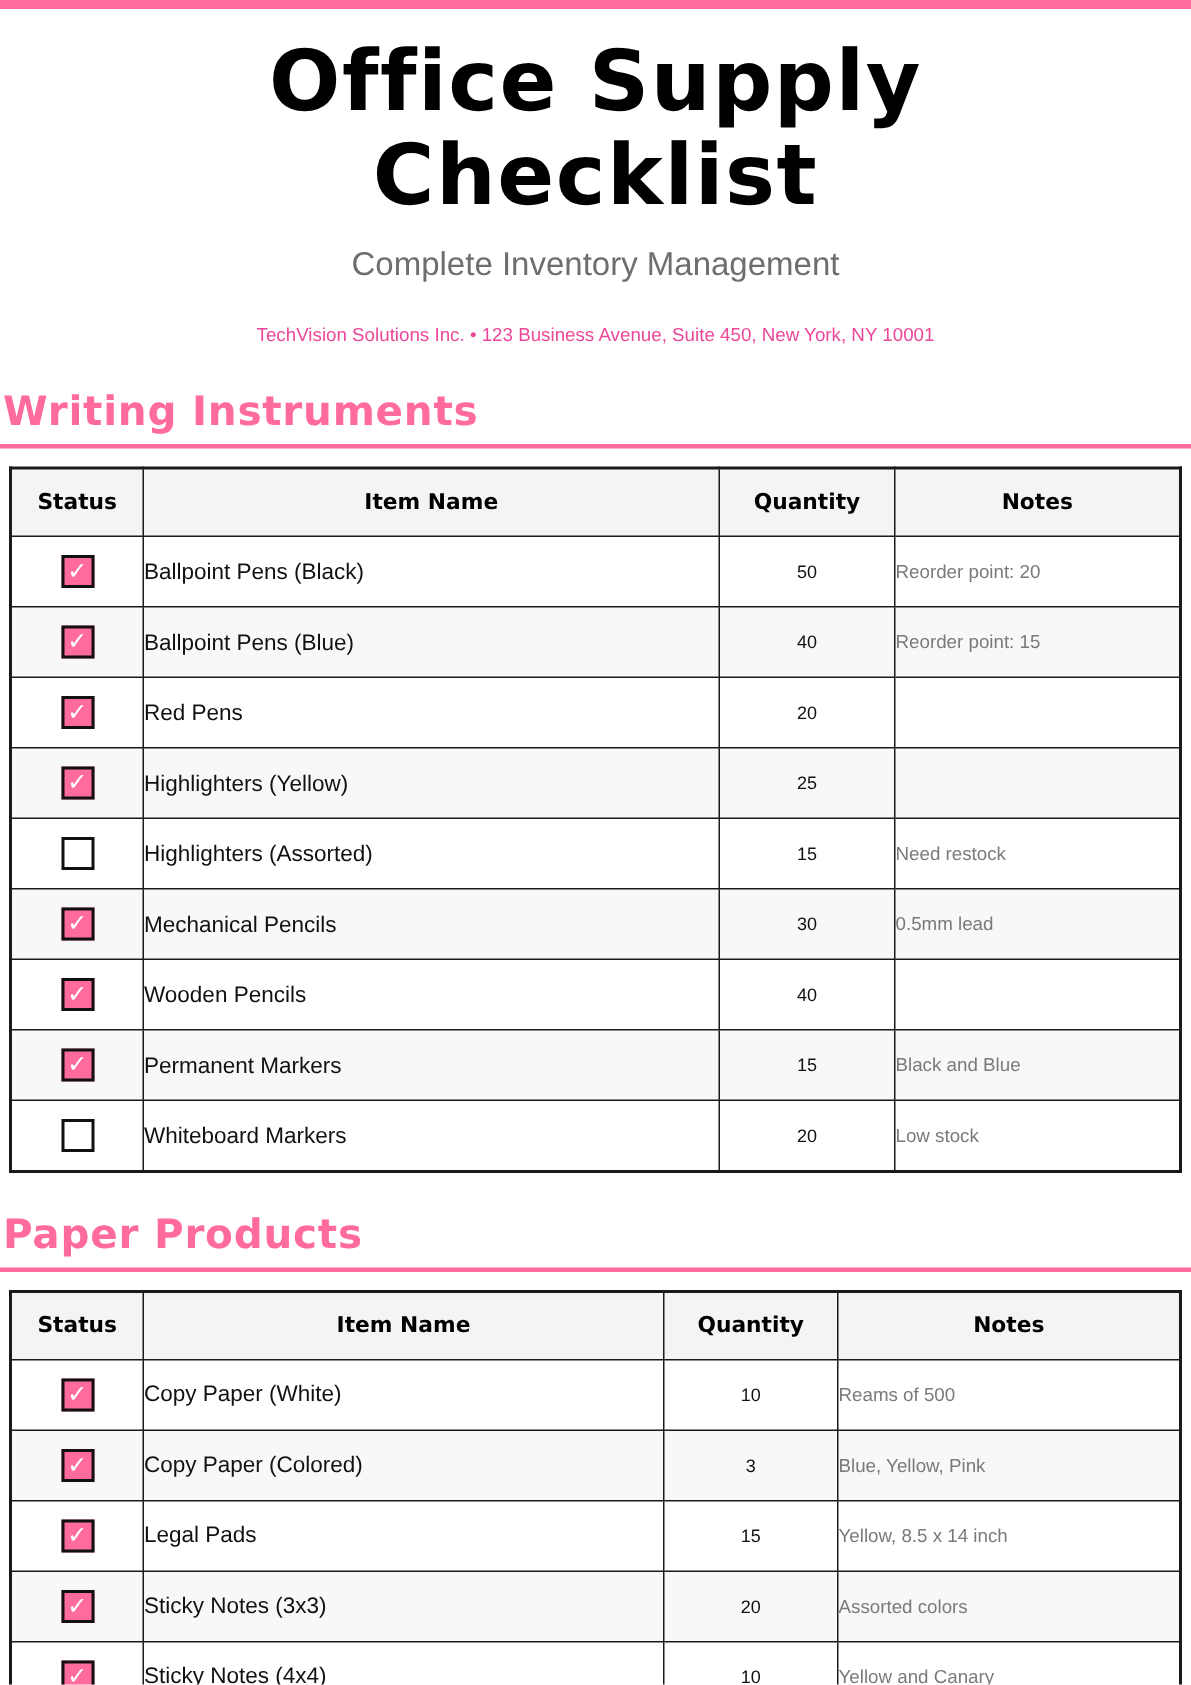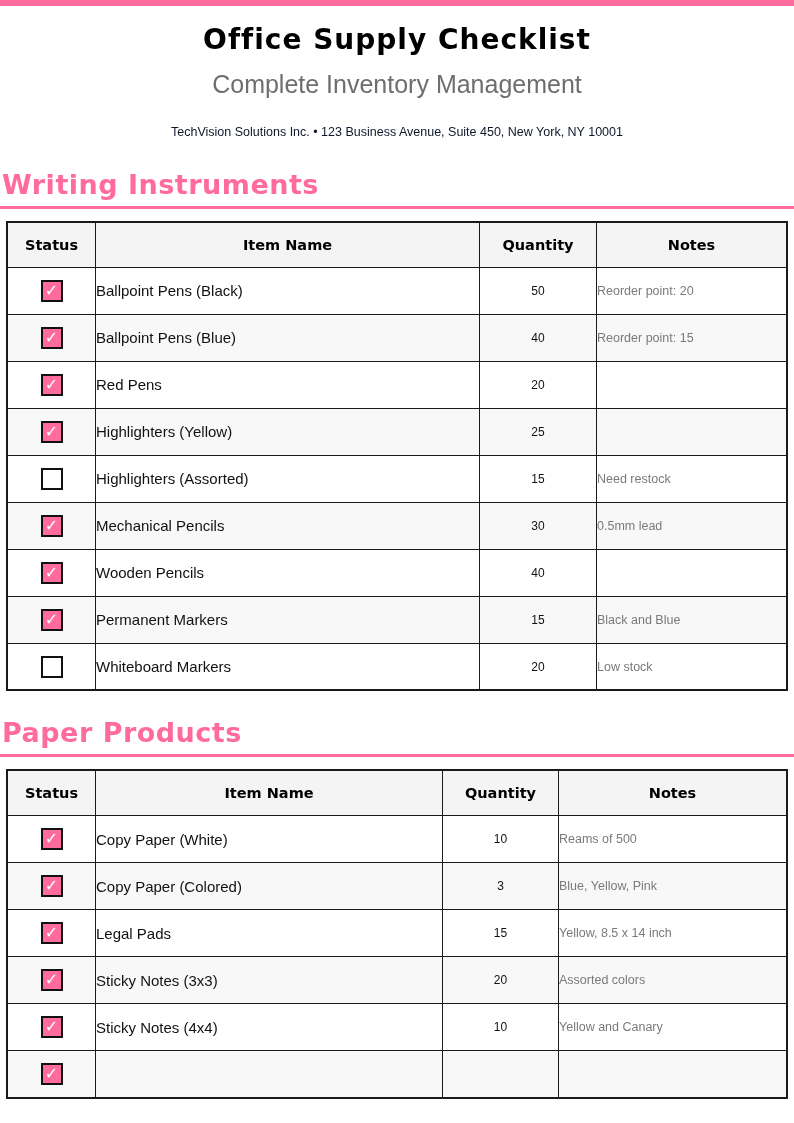--- a/index.html
+++ b/index.html
@@ -23,39 +23,39 @@
     background: #ff6b9d;
   }
 
   
   .doc-header {
     padding: 18px 40px 0 40px;
     text-align: center;
   }
   .doc-title {
     font-family: "DejaVu Sans", sans-serif;
-    font-size: 28px;
+    font-size: 56px;
     font-weight: bold;
     color: #000000;
     letter-spacing: 1px;
     margin: 0;
     line-height: 1.12;
   }
   .doc-subtitle {
     font-family: "Liberation Sans", sans-serif;
-    font-size: 25px;
+    font-size: 22px;
     font-weight: normal;
     color: #6e6e6e;
     margin: 14px 0 16px 0;
     line-height: 1.2;
   }
   .doc-meta {
     font-family: "Liberation Sans", sans-serif;
     font-size: 12.5px;
-    color: #0f172a;
+    color: #ec4899;
     margin-top: 24px;
     line-height: 1.55;
   }
 
   
   .section {
     margin-top: 26px;
   }
   .section-title {
     font-family: "DejaVu Sans", sans-serif;

